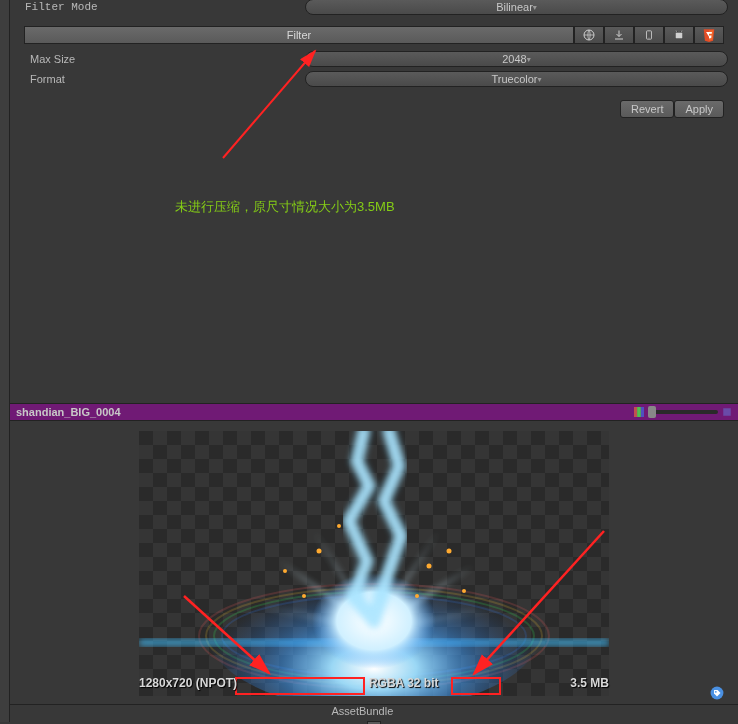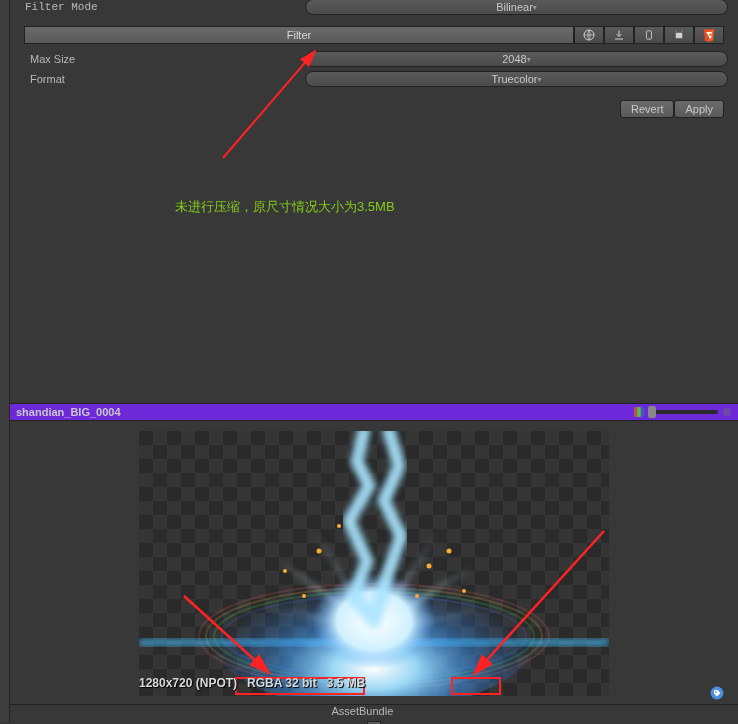--- a/index.html
+++ b/index.html
@@ -78,21 +78,21 @@
   .arrow-line {
     position: absolute;
     pointer-events: none;
   }
   
   .preview-header {
     position: absolute;
     top: 405px;
     left: 10px;
     right: 0;
-    background: #6d28d9;
+    background: #701a75;
     border-top: 1px solid #222;
     border-bottom: 1px solid #222;
     display: flex;
     align-items: center;
     justify-content: space-between;
     padding: 1px 6px;
     height: 18px;
   }
   .preview-title { color: #c8c8c8; font-size: 11px; font-weight: bold; }
   .preview-controls { display: flex; align-items: center; gap: 4px; }
@@ -137,21 +137,21 @@
     inset: 0;
     pointer-events: none;
   }
   
   .info-bar {
     position: absolute;
     bottom: 6px;
     left: 0;
     right: 0;
     display: flex;
-    justify-content: flex-start;
+    justify-content: space-between;
     gap: 10px;
     color: #d8d8d8;
     font-size: 12px;
     font-weight: bold;
     text-shadow: 1px 1px 1px #000;
   }
   
   .red-box {
     position: absolute;
     border: 2px solid #ff2222;

